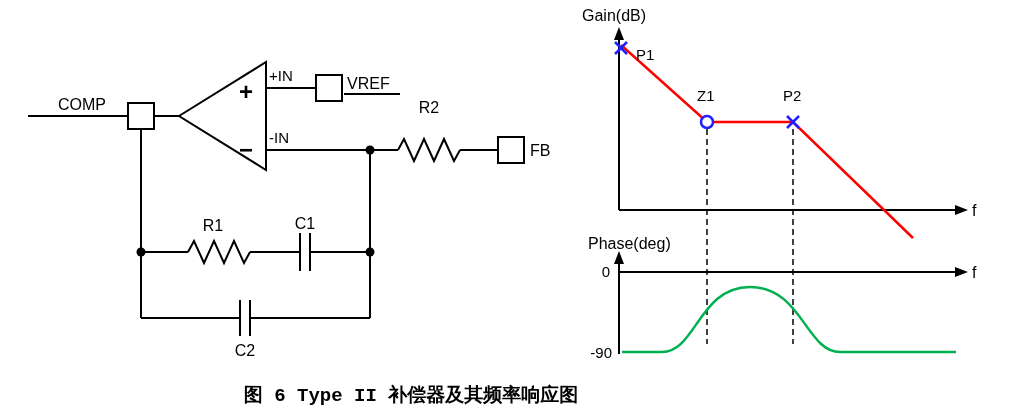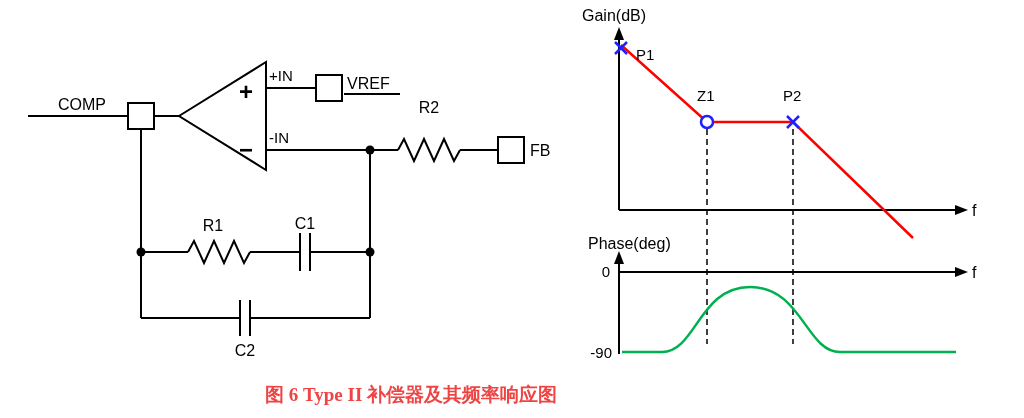--- a/index.html
+++ b/index.html
@@ -3,21 +3,21 @@
 <meta charset="utf-8">
 <style>
   html,body{margin:0;padding:0;background:#ffffff;}
   .page{
     width:1024px;height:418px;background:#ffffff;position:relative;
     font-family:"Liberation Sans",sans-serif;overflow:hidden;
   }
   svg text{font-family:"Liberation Sans",sans-serif;fill:#000;}
   .caption{
     width:822px;text-align:center;font-weight:bold;font-size:19px;
-    color:#ef4444;margin-top:4px;font-family:Liberation Serif, serif;
+    color:#000000;margin-top:4px;font-family:Liberation Mono, monospace;
   }
 </style>
 </head>
 <body>
 
 <div class="page">
 
   <svg width="1024" height="374" viewBox="0 0 1024 374">
 
     <g stroke="#000" stroke-width="2" fill="none">

